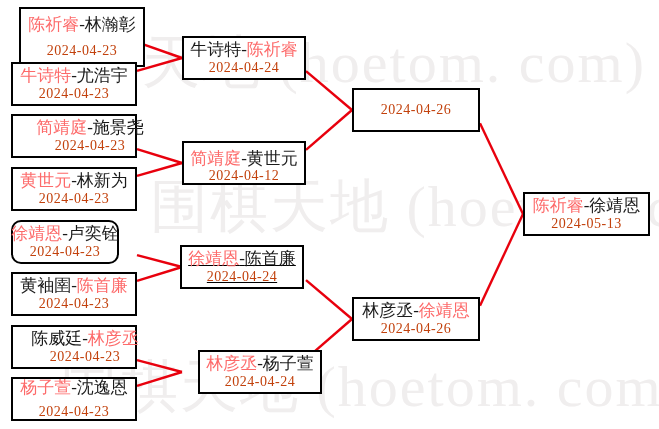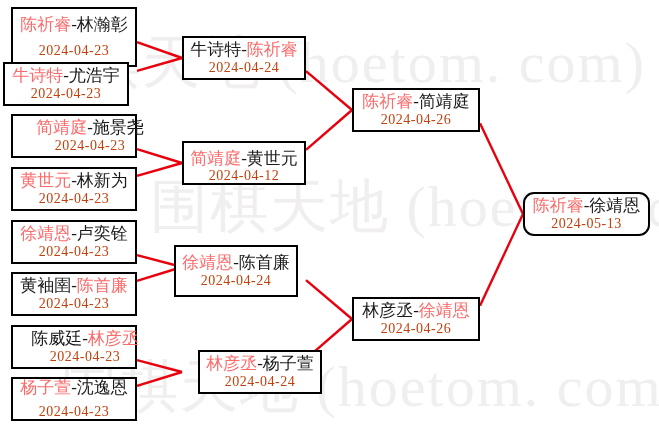--- a/index.html
+++ b/index.html
@@ -80,37 +80,37 @@
       <line x1="137" y1="385.8" x2="182" y2="372" stroke="#e8000d" stroke-width="2.4"></line>
       <line x1="306" y1="71.2" x2="352" y2="110" stroke="#e8000d" stroke-width="2.4"></line>
       <line x1="306" y1="149.8" x2="352" y2="110" stroke="#e8000d" stroke-width="2.4"></line>
       <line x1="306" y1="280.2" x2="352" y2="319" stroke="#e8000d" stroke-width="2.4"></line>
       <line x1="306" y1="358.8" x2="352" y2="319" stroke="#e8000d" stroke-width="2.4"></line>
       <line x1="480" y1="123.2" x2="523" y2="214" stroke="#e8000d" stroke-width="2.4"></line>
       <line x1="480" y1="305.8" x2="523" y2="214" stroke="#e8000d" stroke-width="2.4"></line>
     </svg>
 
   <div id="boxes">
-      <div class="match" style="left: 11px; top: 7px; width: 126px; height: 60px; gap: 8px;">
+      <div class="match" style="left: 19px; top: 7px; width: 126px; height: 60px; gap: 8px;">
         <div class="players"><span class="w">陈祈睿</span><span class="sep">-</span><span class="l">林瀚彰</span></div>
         <div class="date">2024-04-23</div>
       </div>
-      <div class="match" style="left: 3px; top: 62px; width: 126px; height: 44px;">
+      <div class="match" style="left: 11px; top: 62px; width: 126px; height: 44px;">
         <div class="players"><span class="w">牛诗特</span><span class="sep">-</span><span class="l">尤浩宇</span></div>
         <div class="date">2024-04-23</div>
       </div>
       <div class="match" style="left: 11px; top: 114px; width: 126px; height: 44px; padding-left: 32px;">
         <div class="players"><span class="w">简靖庭</span><span class="sep">-</span><span class="l">施景尧</span></div>
         <div class="date">2024-04-23</div>
       </div>
       <div class="match" style="left: 11px; top: 167px; width: 126px; height: 44px;">
         <div class="players"><span class="w">黄世元</span><span class="sep">-</span><span class="l">林新为</span></div>
         <div class="date">2024-04-23</div>
       </div>
-      <div class="match" style="left: 11px; top: 220px; width: 126px; height: 44px;">
+      <div class="match" style="left: 11px; top: 220px; width: 108px; height: 44px; border-radius: 10px;">
         <div class="players"><span class="w">徐靖恩</span><span class="sep">-</span><span class="l">卢奕铨</span></div>
         <div class="date">2024-04-23</div>
       </div>
       <div class="match" style="left: 11px; top: 272px; width: 126px; height: 44px;">
         <div class="players"><span class="l">黄袖圉</span><span class="sep">-</span><span class="w">陈首廉</span></div>
         <div class="date">2024-04-23</div>
       </div>
       <div class="match" style="left: 11px; top: 325px; width: 126px; height: 44px; padding-left: 22px;">
         <div class="players"><span class="l">陈威廷</span><span class="sep">-</span><span class="w">林彦丞</span></div>
         <div class="date">2024-04-23</div>
@@ -120,35 +120,34 @@
         <div class="date">2024-04-23</div>
       </div>
       <div class="match" style="left: 182px; top: 36px; width: 124px; height: 44px;">
         <div class="players"><span class="l">牛诗特</span><span class="sep">-</span><span class="w">陈祈睿</span></div>
         <div class="date">2024-04-24</div>
       </div>
       <div class="match" style="left: 182px; top: 141px; width: 124px; height: 44px; justify-content: flex-end;">
         <div class="players"><span class="w">简靖庭</span><span class="sep">-</span><span class="l">黄世元</span></div>
         <div class="date">2024-04-12</div>
       </div>
-      <div class="match" style="left: 174px; top: 245px; width: 124px; height: 52px;">
+      <div class="match" style="left: 180px; top: 245px; width: 124px; height: 44px; text-decoration: underline;">
         <div class="players"><span class="w">徐靖恩</span><span class="sep">-</span><span class="l">陈首廉</span></div>
         <div class="date">2024-04-24</div>
       </div>
       <div class="match" style="left: 198px; top: 350px; width: 124px; height: 44px;">
         <div class="players"><span class="w">林彦丞</span><span class="sep">-</span><span class="l">杨子萱</span></div>
         <div class="date">2024-04-24</div>
       </div>
       <div class="match" style="left: 352px; top: 88px; width: 128px; height: 44px;">
-        <div class="players"><span class="w">陈祈睿</span><span class="sep">-</span><span class="l">简靖庭</span></div>
         <div class="date">2024-04-26</div>
       </div>
       <div class="match" style="left: 352px; top: 297px; width: 128px; height: 44px;">
         <div class="players"><span class="l">林彦丞</span><span class="sep">-</span><span class="w">徐靖恩</span></div>
         <div class="date">2024-04-26</div>
       </div>
-      <div class="match" style="left: 523px; top: 192px; width: 127px; height: 44px; border-radius: 11px;">
+      <div class="match" style="left: 523px; top: 192px; width: 127px; height: 44px;">
         <div class="players"><span class="w">陈祈睿</span><span class="sep">-</span><span class="l">徐靖恩</span></div>
         <div class="date">2024-05-13</div>
       </div>
     </div>
 
 </div>
 
 </body></html>

